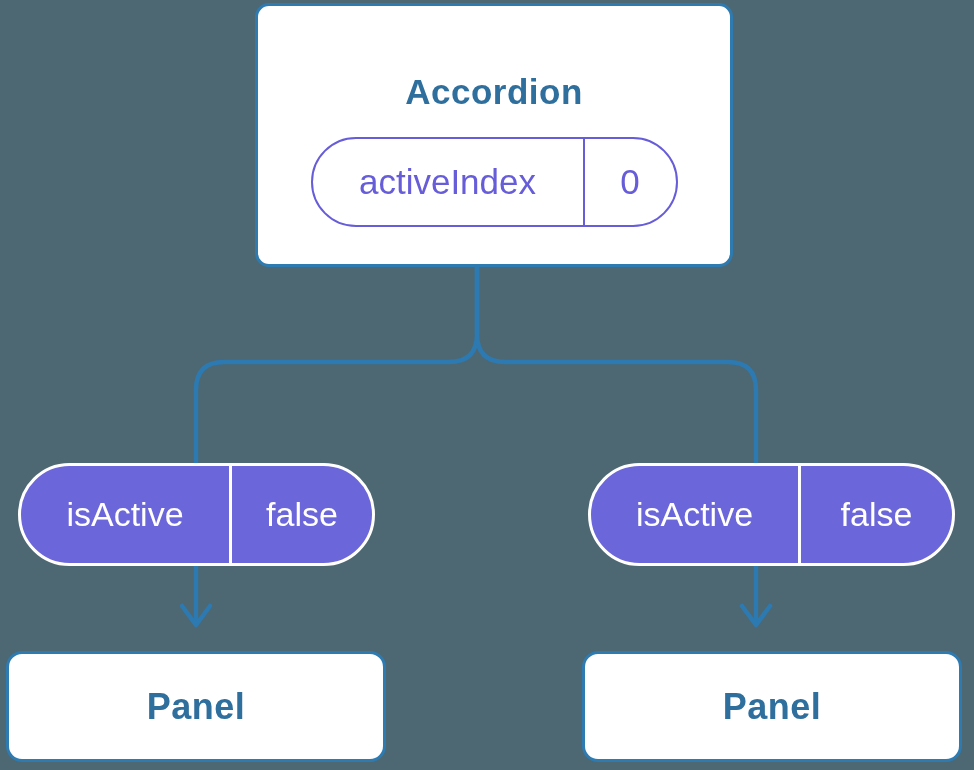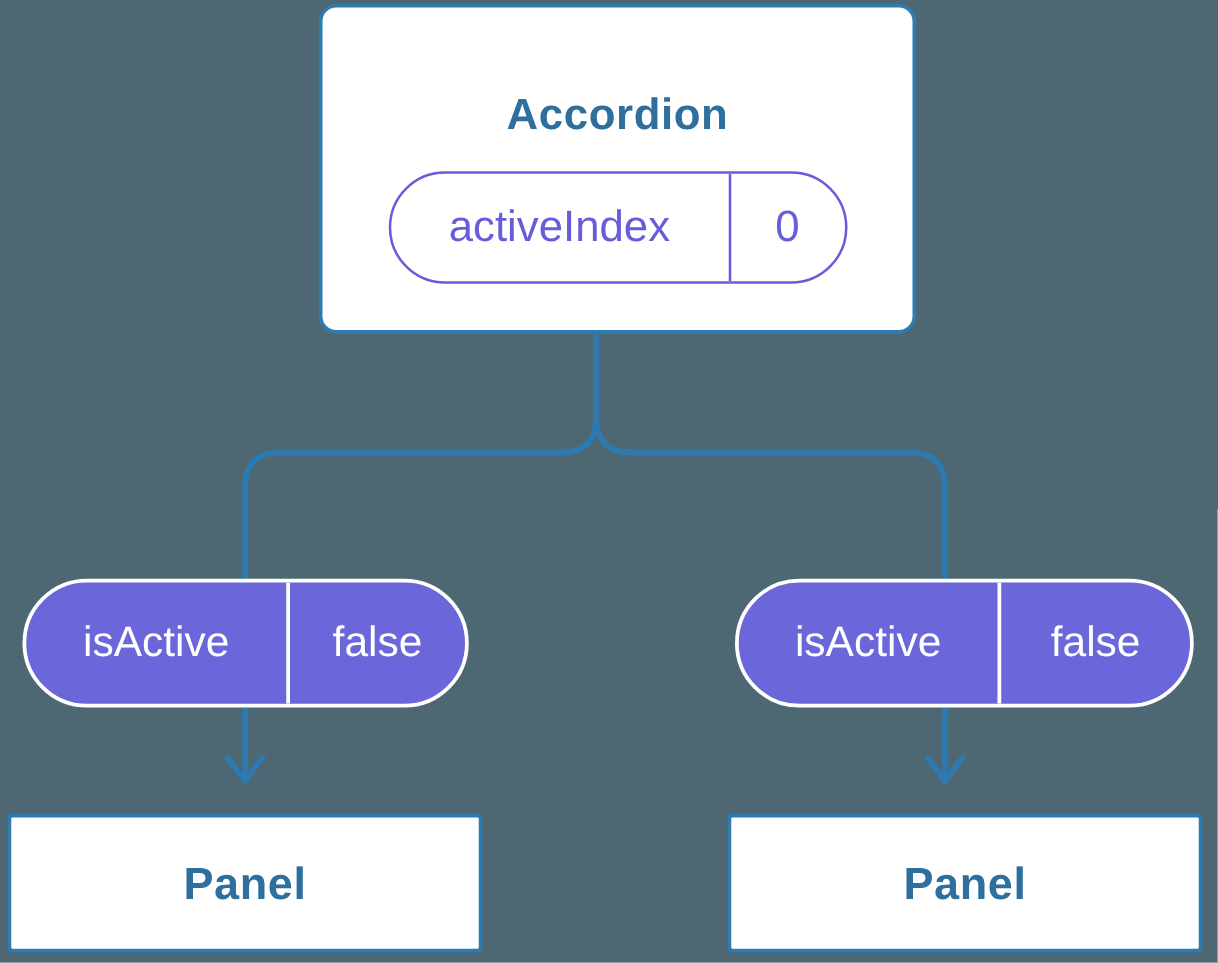--- a/index.html
+++ b/index.html
@@ -113,21 +113,21 @@
   .prop-pill-left  .pill-cell-name { width: 211px; }
   .prop-pill-right .pill-cell-name { width: 210px; }
   .prop-pill .pill-cell-value {
     flex: 1;
     display: flex; align-items: center; justify-content: center;
   }
 
   .panel-node {
     top: 651px;
     width: 380px; height: 111px;
-    border-radius: 4px;
+    border-radius: 16px;
     display: flex; align-items: center; justify-content: center;
     font-size: 36px;
     font-weight: 600;
     letter-spacing: 0.5px;
   }
   .panel-left  { left: 6px; }
   .panel-right { left: 582px; }
 </style>
 </head>
 <body>

